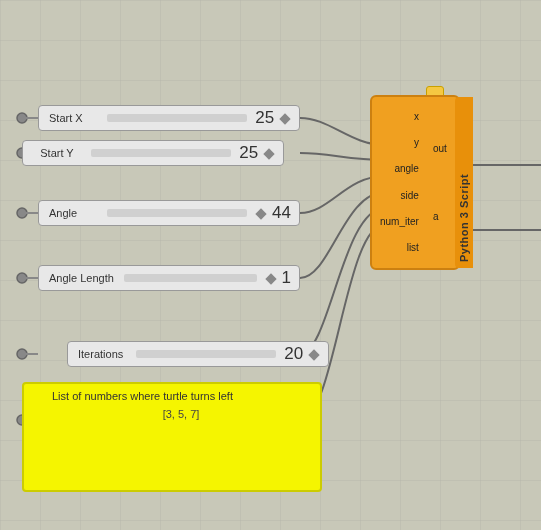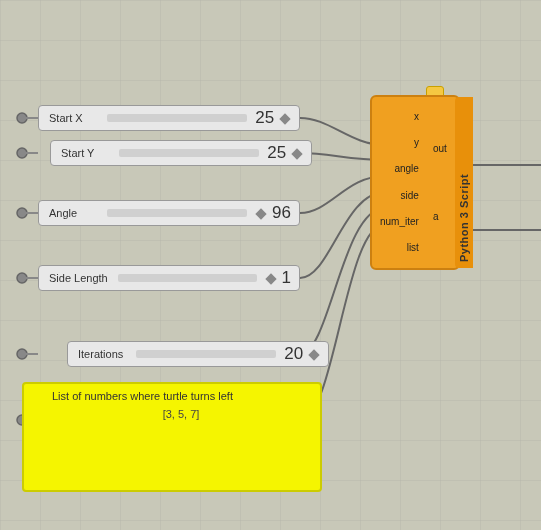--- a/index.html
+++ b/index.html
@@ -197,40 +197,40 @@
 
   <div class="input-node" style="top: 105px; left: 38px; width: 262px;">
     <span class="node-label">Start X</span>
     <div class="node-slider"></div>
     <span class="node-value">
       <span>25</span>
       <span class="node-diamond"></span>
     </span>
   </div>
 
-  <div class="input-node" style="top: 140px; left: 50px; width: 262px;">
+  <div class="input-node" style="top: 140px; left: 22px; width: 262px; text-align: center;">
     <span class="node-label">Start Y</span>
     <div class="node-slider"></div>
     <span class="node-value">
       <span>25</span>
       <span class="node-diamond"></span>
     </span>
   </div>
 
   <div class="input-node" style="top: 200px; left: 38px; width: 262px;">
     <span class="node-label">Angle</span>
     <div class="node-slider"></div>
     <span class="node-value">
       <span class="node-diamond"></span>
-      <span>96</span>
+      <span>44</span>
     </span>
   </div>
 
   <div class="input-node" style="top: 265px; left: 38px; width: 262px;">
-    <span class="node-label">Side Length</span>
+    <span class="node-label">Angle Length</span>
     <div class="node-slider"></div>
     <span class="node-value">
       <span class="node-diamond"></span>
       <span>1</span>
     </span>
   </div>
 
   <div class="input-node" style="top: 341px; left: 26px; width: 262px; margin-left: 41px;">
     <span class="node-label">Iterations</span>
     <div class="node-slider"></div>

